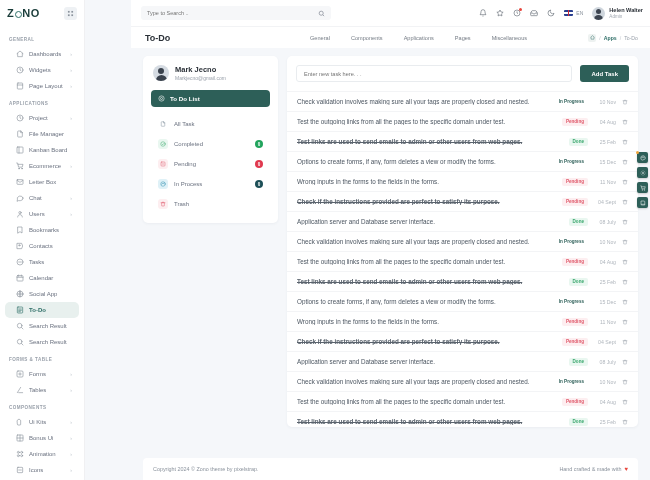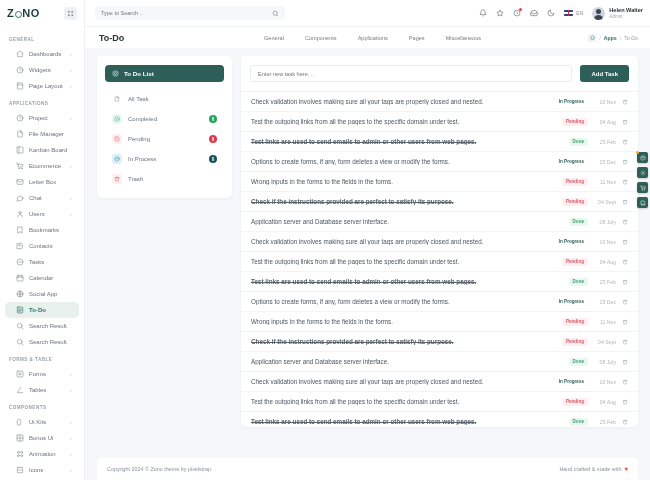--- a/index.html
+++ b/index.html
@@ -2,21 +2,21 @@
 <html><head>
 <meta charset="utf-8">
 <style>
   * { box-sizing: border-box; margin: 0; padding: 0; }
   html, body {
     width: 650px; height: 480px;
     font-family: "Liberation Sans", sans-serif;
     background: #f5f7fa;
     overflow: hidden;
   }
-  .app { display: flex; width: 650px; height: 480px; }
+  .app { display: flex; width: 650px; height: 480px; gap: 46px; }
 
   
   .sidebar {
     width: 85px; height: 480px; background: #ffffff;
     border-right: 1px solid #f0f0f2;
     display: flex; flex-direction: column;
     flex: 0 0 85px;
   }
   .sb-logo-row {
     height: 26px; display: flex; align-items: center;
@@ -532,20 +532,27 @@
         <span class="bc-sep">/</span>
         <span class="bc-strong">Apps</span>
         <span class="bc-sep">/</span>
         <span>To-Do</span>
       </div>
     </div>
 
     <div class="content">
 
       <section class="side-card">
+        <div class="profile">
+          <span class="p-avatar"></span>
+          <span>
+            <span class="p-name" style="display:block">Mark Jecno</span>
+            <span class="p-mail" style="display:block">Markjecno@gmail.com</span>
+          </span>
+        </div>
         <div class="todo-head">
           <svg viewBox="0 0 24 24" fill="none" stroke="#ffffff" stroke-width="2">
               <circle cx="12" cy="12" r="9"></circle>
               <circle cx="12" cy="12" r="3.5"></circle>
             </svg>
           <span>To Do List</span>
         </div>
         <div id="cats">
             <div class="cat">
               <span class="cat-ico" style="background: rgb(255, 255, 255); color: rgb(125, 141, 153);">

